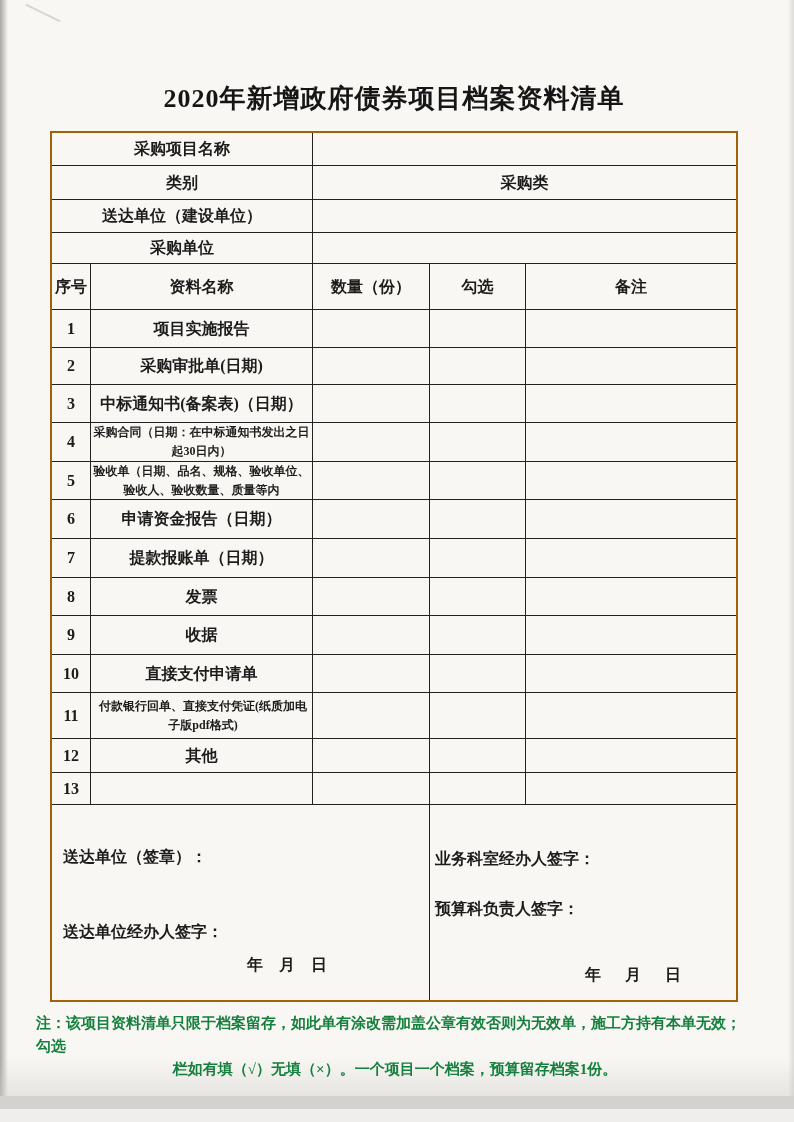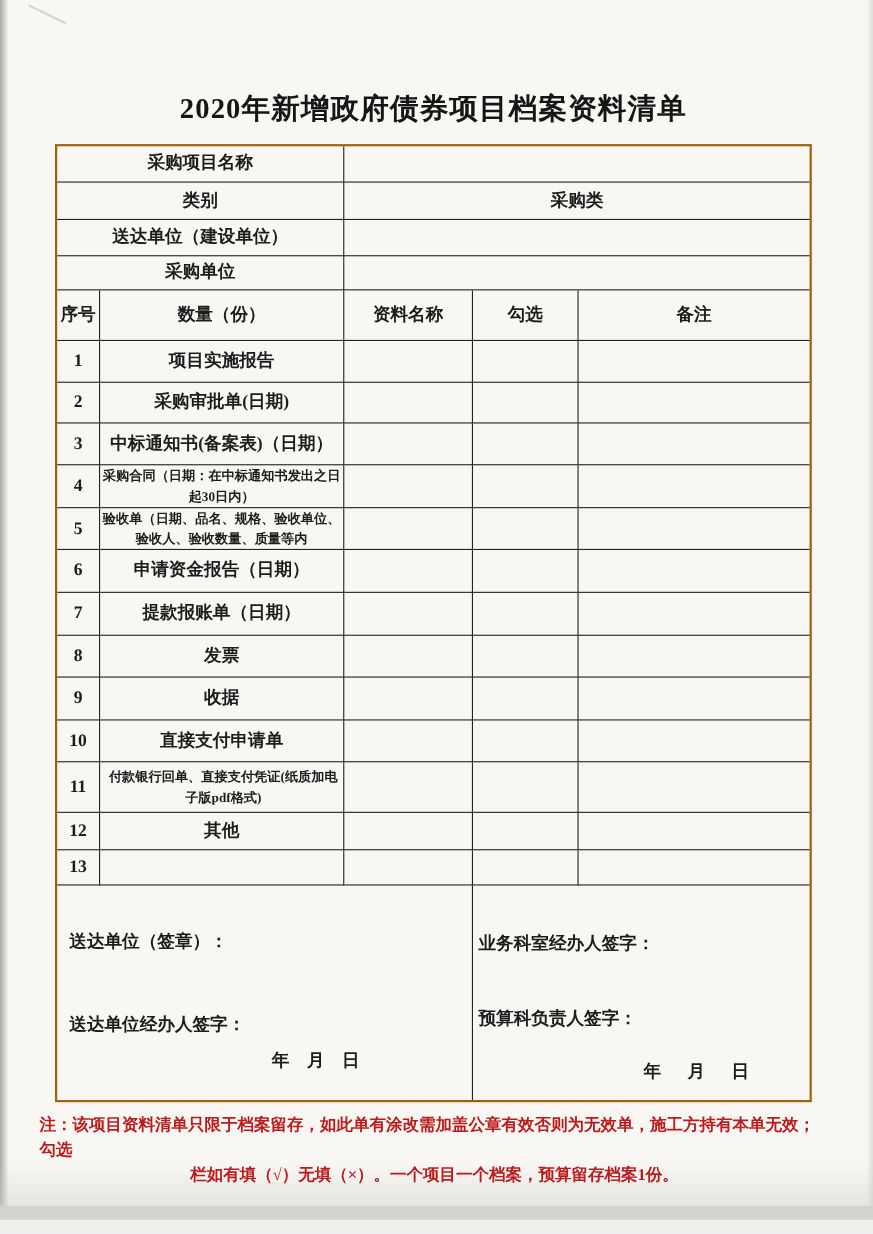--- a/index.html
+++ b/index.html
@@ -52,26 +52,26 @@
   .sigL{grid-column:1/4;}
   .sigR{grid-column:4/6;text-align:right;}
   .small{font-size:12px;line-height:19px;}
   .alignleft{justify-content:flex-start;text-align:center;padding-left:5px;}
   .sig{position:relative;text-decoration:underline;}
   .sig .abs{position:absolute;white-space:nowrap;}
   .sig-l1{left:11px;top:42px;}
   .sig-l2{left:11px;top:117px;}
   .sig-ldate{left:195px;top:150px;}
   .sig-r1{left:5px;top:44px;}
-  .sig-r2{left:5px;top:112px;}
+  .sig-r2{left:5px;top:94px;}
   .sig-rdate{left:155px;top:160px;letter-spacing:4px;}
 
   .note{
     position:absolute;left:36px;top:1012px;width:718px;
-    font-size:15px;line-height:23px;font-weight:600;color:#b91c1c;
+    font-size:15px;line-height:23px;font-weight:600;color:#15803d;
   }
   .note .l1{text-align:left;}
   .note .l2{text-align:center;}
 </style>
 </head>
 <body>
 
 <div class="page">
 
   <div class="artifact-line"></div>
@@ -91,22 +91,22 @@
     <div class="c span2">类别</div>
     <div class="c span3 le">采购类</div>
 
     <div class="c span2">送达单位（建设单位）</div>
     <div class="c span3 le"></div>
 
     <div class="c span2">采购单位</div>
     <div class="c span3 le"></div>
 
     <div class="c">序号</div>
+    <div class="c">资料名称</div>
     <div class="c">数量（份）</div>
-    <div class="c">资料名称</div>
     <div class="c">勾选</div>
     <div class="c le">备注</div>
 
     <div class="c">1</div>
     <div class="c">项目实施报告</div>
     <div class="c"></div>
     <div class="c"></div>
     <div class="c le"></div>
 
     <div class="c">2</div>

